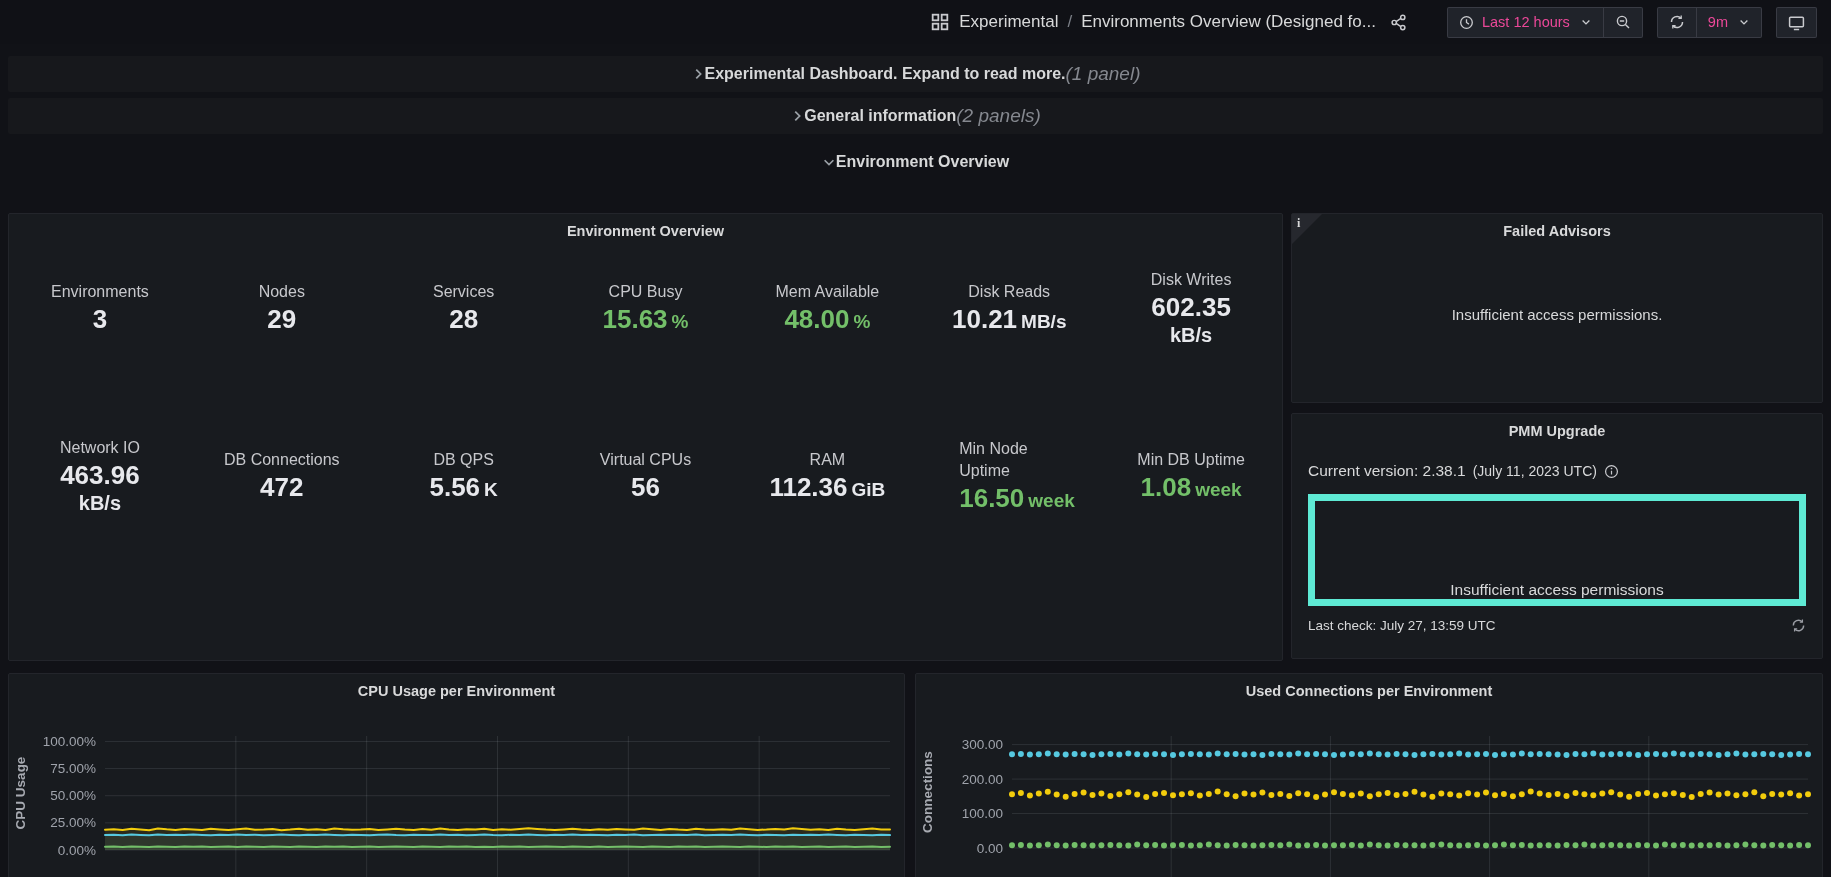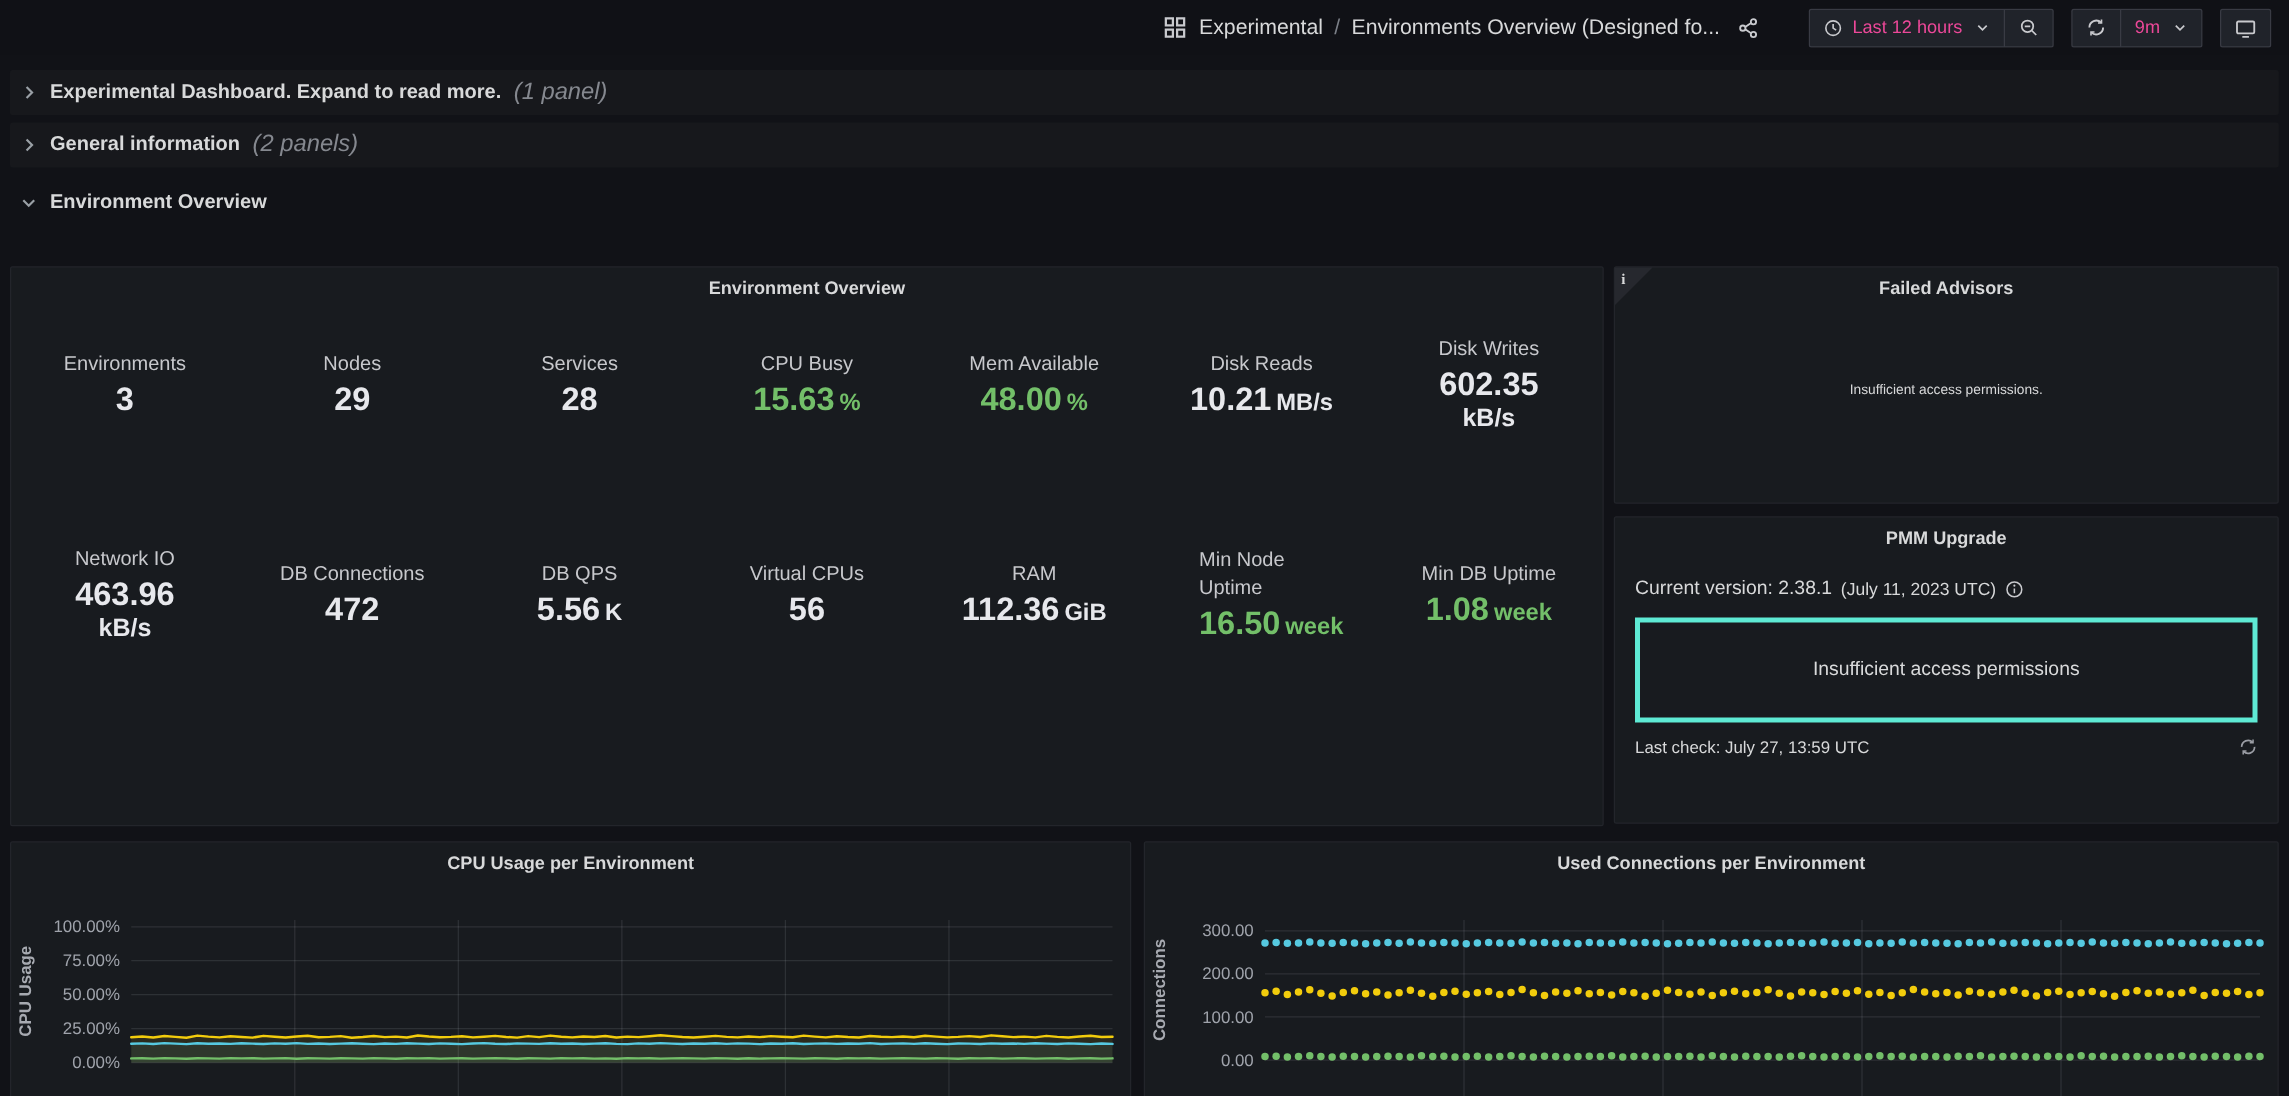--- a/index.html
+++ b/index.html
@@ -24,22 +24,22 @@
   .nav-right { display:flex; align-items:center; gap:14px; }
   .btn-group { display:flex; align-items:stretch; border:1px solid rgba(204,204,220,0.15);
     border-radius:2px; background:#20232a; height:31px; }
   .toolbar-btn { display:flex; align-items:center; gap:8px; padding:0 11px;
     color:#ec4899; font-size:14.5px; font-weight:500; cursor:pointer; }
   .toolbar-btn + .toolbar-btn { border-left:1px solid rgba(204,204,220,0.15); }
   .toolbar-btn .caret { margin-left:2px; }
 
   
   .dash-row { position:absolute; left:8px; width:1815px; height:36px;
-    display:flex; align-items:center; gap:10px; padding:0 8px;
-    background:#17181c; border-radius:2px; cursor:pointer; }
+    display:flex; align-items:center; padding:0 8px;
+    background:#17181c; border-radius:2px; cursor:pointer;justify-content:center; }
   .dash-row.no-bg { background:transparent; }
   .row-title { font-size:16px; font-weight:700; color:#d8d9da; }
   .row-count { font-size:19px; font-style:italic; color:#85888f; }
   .row-chevron { color:#9aa0a6; display:flex; }
 
   
   .panel { position:absolute; background:#181b1f; border:1px solid #23252b; border-radius:2px; }
   .panel-title { height:34px; display:flex; align-items:center; justify-content:center;
     font-size:14.5px; font-weight:600; color:#d8d9da; cursor:pointer; }
 
@@ -53,28 +53,28 @@
   .stat-unit { font-size:19px; font-weight:700; margin-left:4px; }
   .stat-unit-line { font-size:20px; font-weight:700; color:#e7e8ec; line-height:1.2; }
   .stat-value.green, .stat-unit.green, .stat-unit-line.green { color:#73bf69; }
 
   
   .info-corner { position:absolute; left:0; top:0; width:0; height:0;
     border-top:30px solid #26282e; border-right:30px solid transparent; cursor:pointer; }
   .info-corner-i { position:absolute; left:5px; top:2px; color:#d8d9da;
     font-size:12px; font-weight:700; font-family:"Liberation Serif", serif; }
   .panel-center-msg { position:absolute; left:0; right:0; text-align:center;
-    font-size:11px; color:#d8d9da; }
+    font-size:15px; color:#d8d9da; }
 
   
   .pmm-version-line { display:flex; align-items:center; gap:7px; padding:14px 16px 0 16px;
     font-size:15.5px; color:#d8d9da; }
   .pmm-version-date { font-size:14px; color:#d8d9da; }
-  .pmm-box { margin:14px 16px 0 16px; height:84px; border:4px solid #5eead4;
-    display:flex; align-items:center; justify-content:center; font-size:15.5px; color:#d8d9da; }
+  .pmm-box { margin:14px 16px 0 16px; height:112px; border:7px solid #5eead4;
+    display:flex; align-items:flex-end; justify-content:center; font-size:15.5px; color:#d8d9da; }
   .pmm-footer { display:flex; align-items:center; justify-content:space-between;
     padding:12px 16px 0 16px; font-size:13.5px; color:#d8d9da; }
 
   
   .chart-holder { position:absolute; left:0; top:34px; right:0; bottom:0; cursor:crosshair; }
 </style>
 </head>
 <body>
 
 <div class="navbar">

